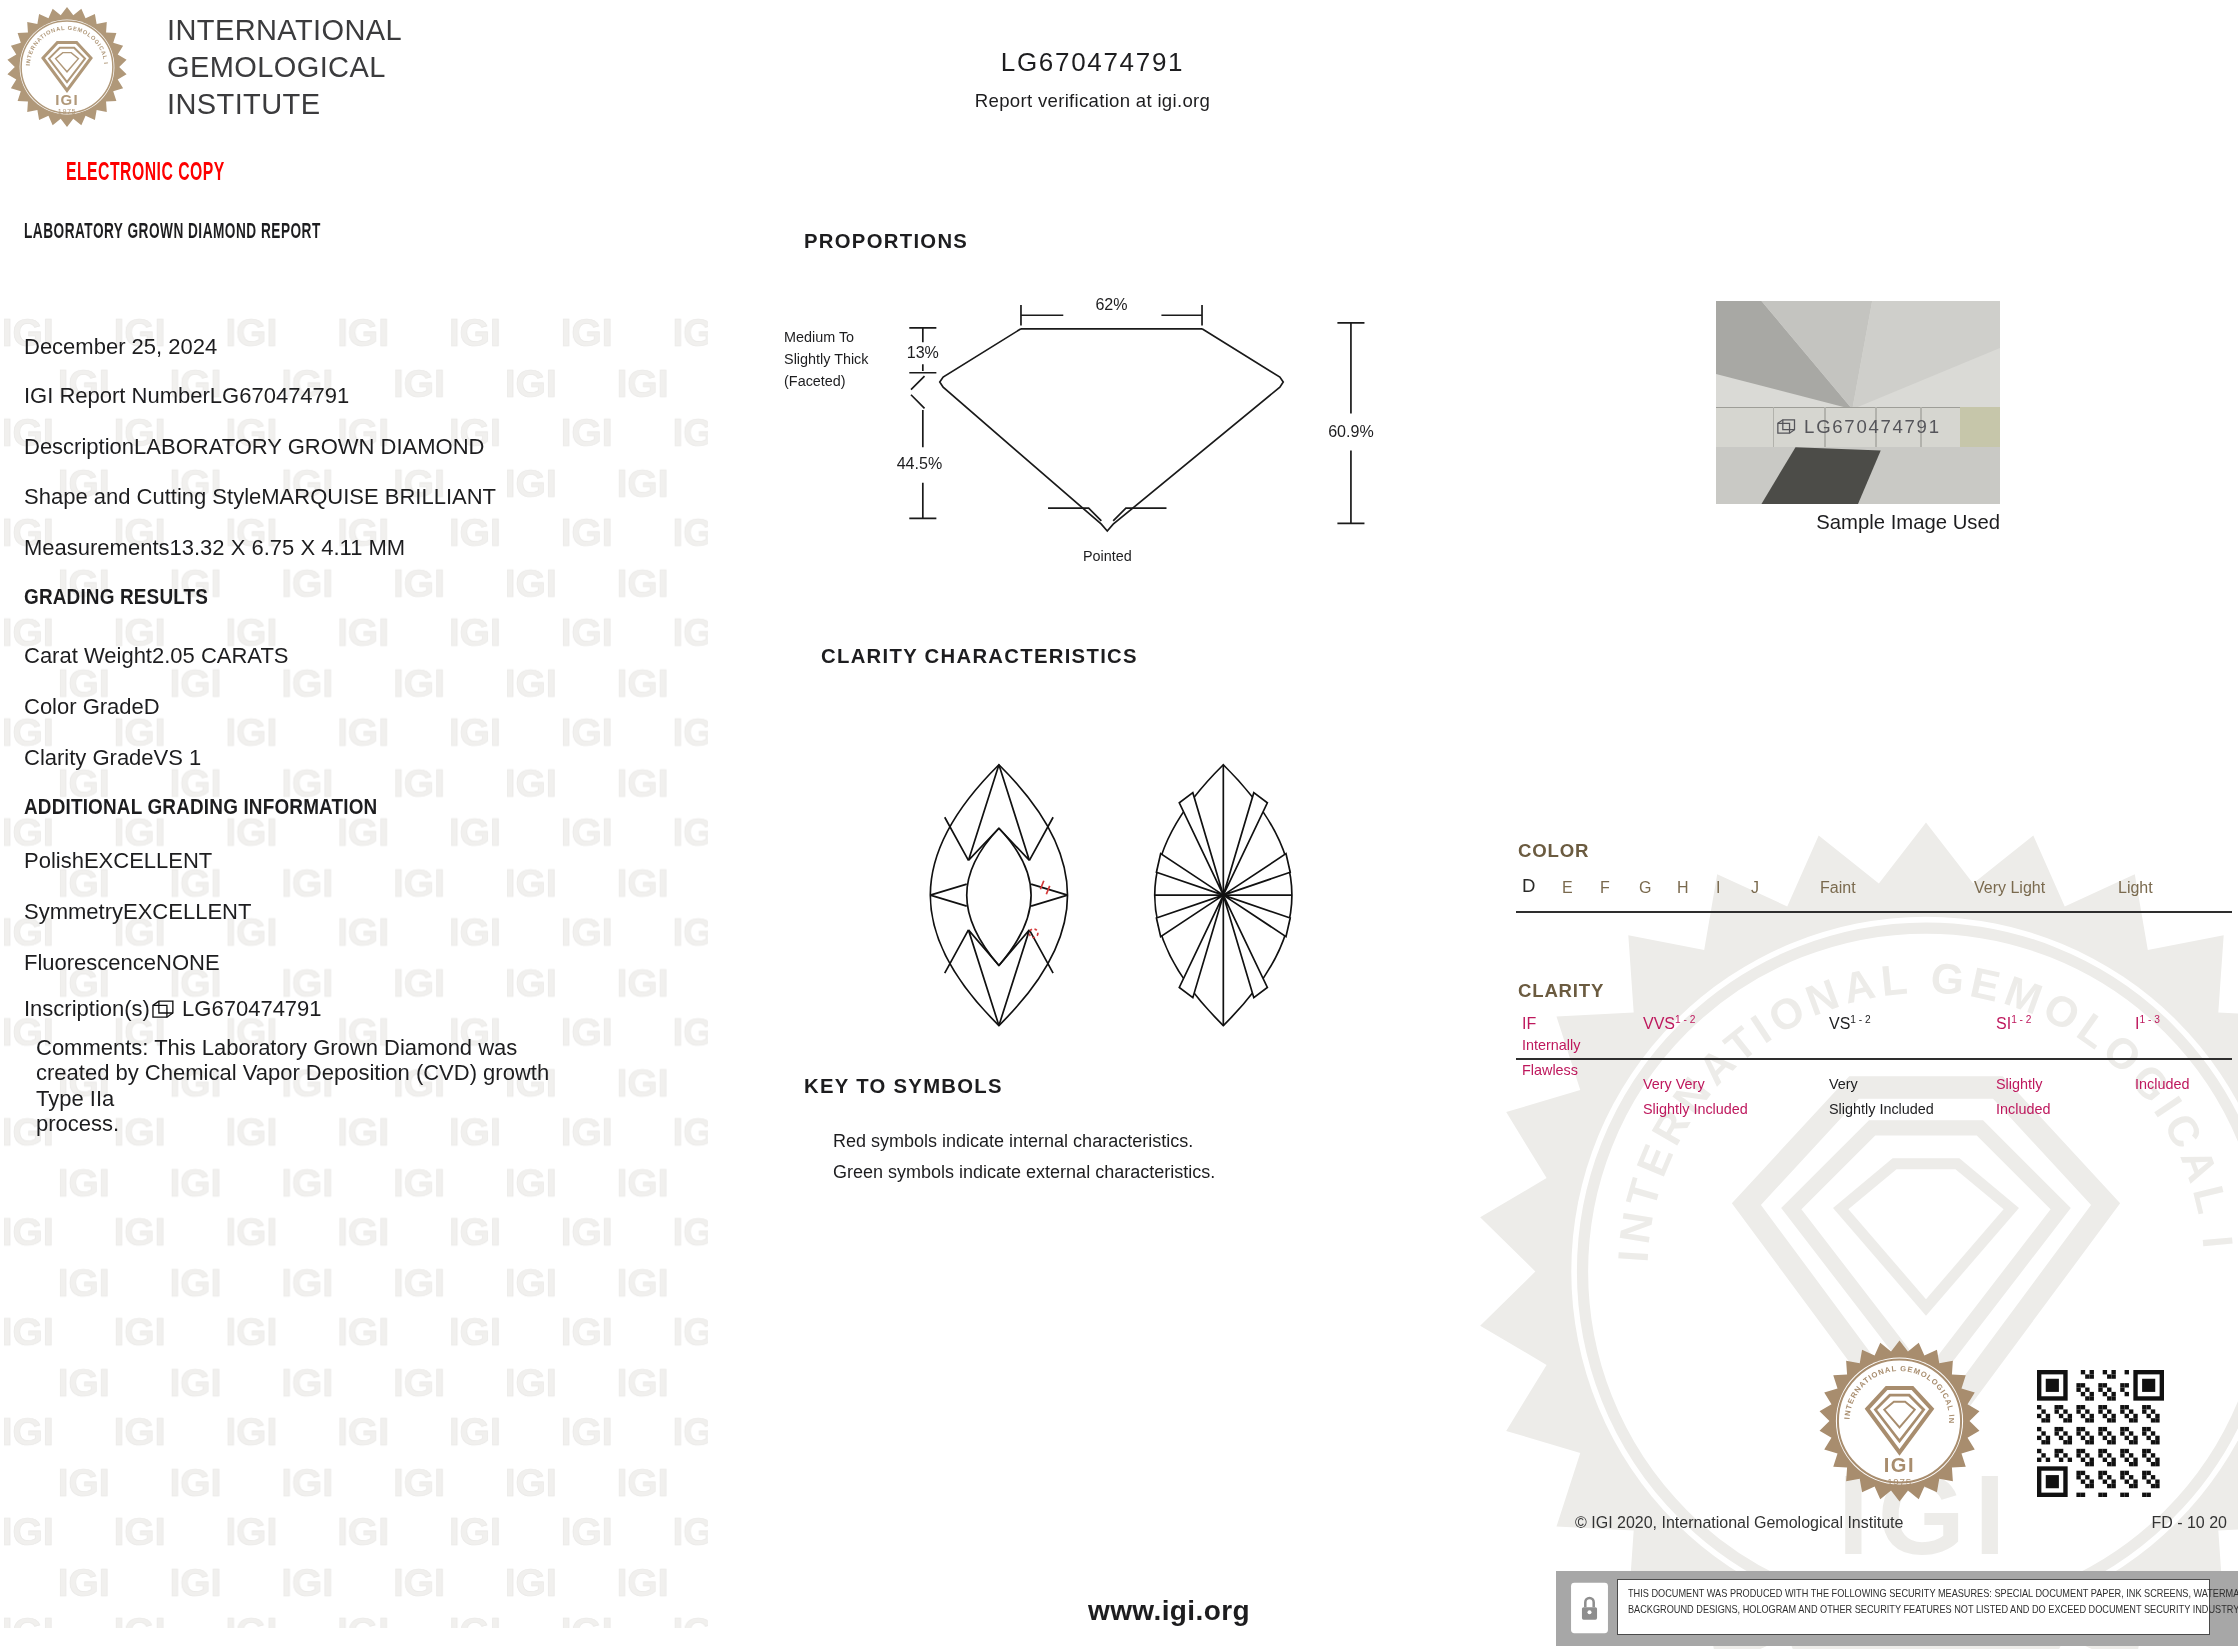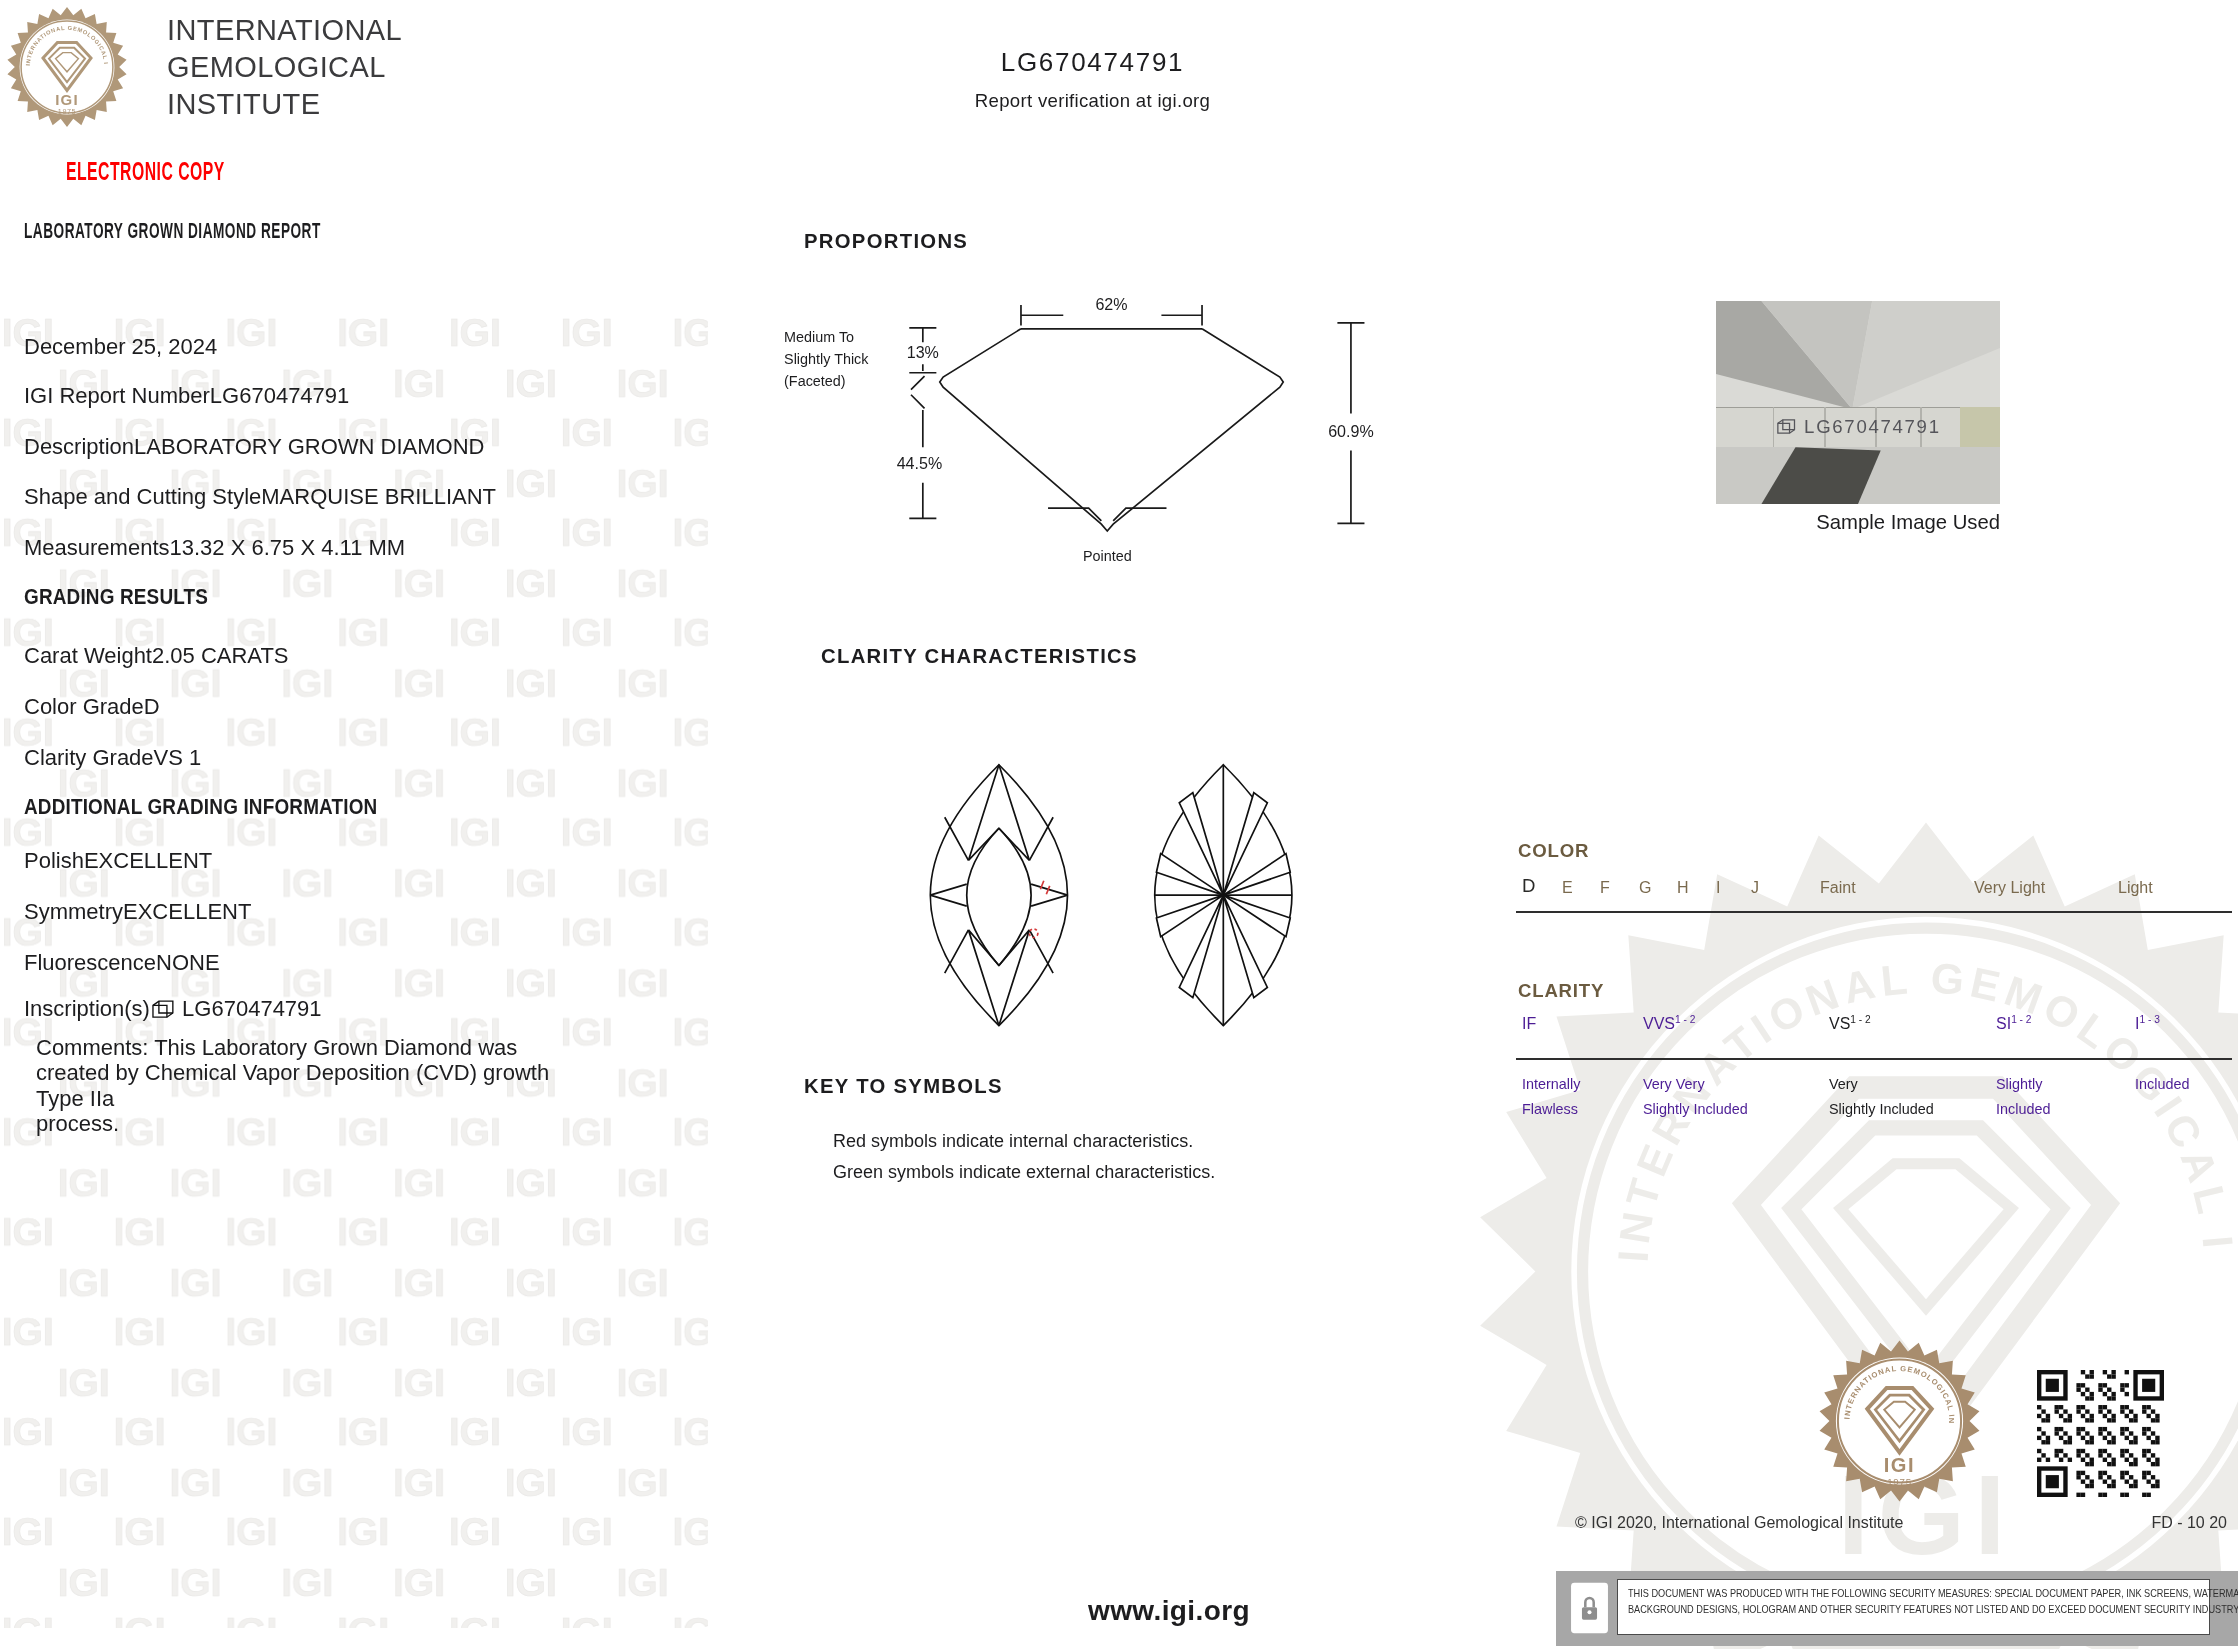--- a/index.html
+++ b/index.html
@@ -22,21 +22,21 @@
   .mhead{font-size:20.3px;font-weight:bold;letter-spacing:1.3px;white-space:nowrap;}
   .keyline{font-size:18px;line-height:31px;}
   
   .photo{left:1716px;top:301px;width:284px;height:203px;background:#d3d3cf;overflow:hidden;}
   .ph{position:absolute;}
   .caption{left:1716px;top:511px;width:284px;text-align:right;font-size:20.3px;}
   .sc-head{font-size:18.6px;font-weight:bold;letter-spacing:0.8px;color:#6b5b40;}
   .letter{position:absolute;font-size:16px;color:#7a6a4e;}
   .letter.sel{font-size:18.6px;color:#2a2a28;top:875px;}
   .scale-line{background:#2e2e2e;height:1.7px;left:1516px;width:716px;}
-  .cl-col{position:absolute;width:169px;color:#4c1d95;}
+  .cl-col{position:absolute;width:169px;color:#be185d;}
   .cl-col .code{font-size:16px;}
   .cl-col sup{font-size:10.2px;}
   .cl-col .d{font-size:14.4px;line-height:24.6px;}
   .cl-col.sel{color:#1d1d1f;}
   .copyright{font-size:16px;color:#333;}
   
   .www{font-size:28px;font-weight:bold;letter-spacing:0.4px;}
   .secbox{left:1556px;top:1571px;width:682px;height:75px;background:#a7a7a7;}
   .secinner{position:absolute;left:61px;top:7.6px;width:593px;height:56px;background:#fff;border:0.8px solid #4a4a4a;
             padding:6.8px 8.5px 0 10.2px;box-sizing:border-box;}
@@ -275,21 +275,21 @@
   <span class="letter" style="left:1751px;top:879px;z-index:2">J</span>
   <span class="letter" style="left:1820px;top:879px;z-index:2">Faint</span>
   <span class="letter" style="left:1974px;top:879px;z-index:2">Very Light</span>
   <span class="letter" style="left:2118px;top:879px;z-index:2">Light</span>
   <div class="abs scale-line" style="top:911px;z-index:2"></div>
 
   <div class="abs sc-head" style="left:1518px;top:980px;z-index:2">CLARITY</div>
 
   <div class="cl-col" style="left:1522px;top:1014px;z-index:2">
     <span class="code"><span>IF</span><sup></sup></span>
-    <div class="d" style="margin-top:39px">
+    <div class="d" style="">
         <div>Internally</div>
         <div>Flawless</div>
       </div>
   </div>
   <div class="cl-col" style="left:1643px;top:1014px;z-index:2">
     <span class="code"><span>VVS</span><sup>1 - 2</sup></span>
     <div class="d" style="margin-top:39px">
         <div>Very Very</div>
         <div>Slightly Included</div>
       </div>

